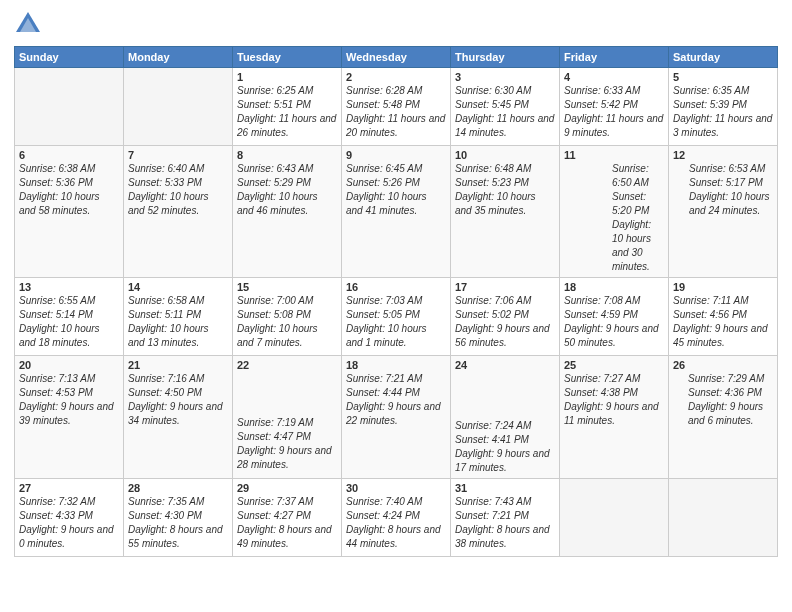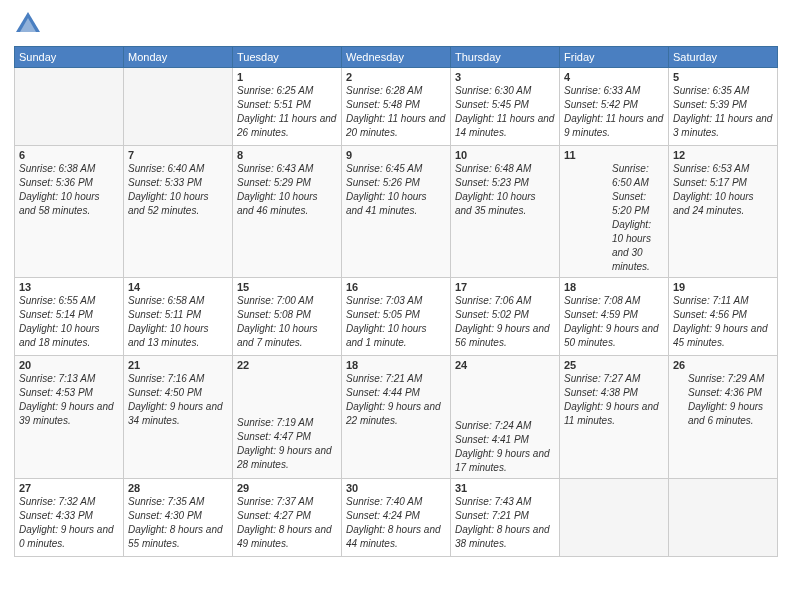--- a/index.html
+++ b/index.html
@@ -59,21 +59,21 @@
     }
     table {
       width: 100%;
       border-collapse: collapse;
       table-layout: fixed;
     }
     th {
       background-color: #4a7fc1;
       color: #fff;
       font-size: 11px;
-      font-weight: normal;
+      font-weight: bold;
       padding: 4px 4px;
       text-align: left;
       border: 1px solid #3a6fa0;
       margin-left: 32px;
     }
     td {
       border: 1px solid #ccc;
       vertical-align: top;
       padding: 3px 4px;
       font-size: 9.5px;
@@ -203,21 +203,21 @@
 Daylight: 10 hours and 35 minutes.</div>
           </td>
           <td>
             <span class="day-num">11</span>
             <div class="day-info" style="white-space: pre-line; margin-left: 48px;">Sunrise: 6:50 AM
 Sunset: 5:20 PM
 Daylight: 10 hours and 30 minutes.</div>
           </td>
           <td>
             <span class="day-num">12</span>
-            <div class="day-info" style="white-space: pre-line;">Sunrise: 6:53 AM
+            <div class="day-info" style="white-space: pre-line; margin-left: 16px;">Sunrise: 6:53 AM
 Sunset: 5:17 PM
 Daylight: 10 hours and 24 minutes.</div>
           </td>
         </tr>
         <tr>
           <td>
             <span class="day-num">13</span>
             <div class="day-info" style="white-space: pre-line;">Sunrise: 6:55 AM
 Sunset: 5:14 PM
 Daylight: 10 hours and 18 minutes.</div>

